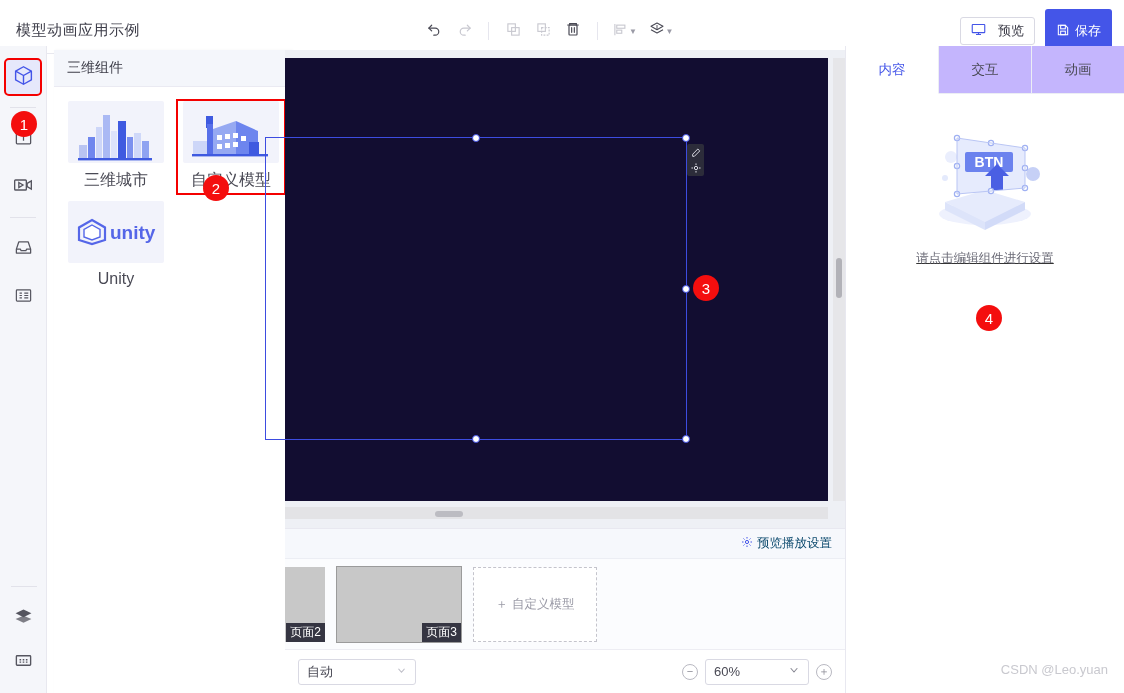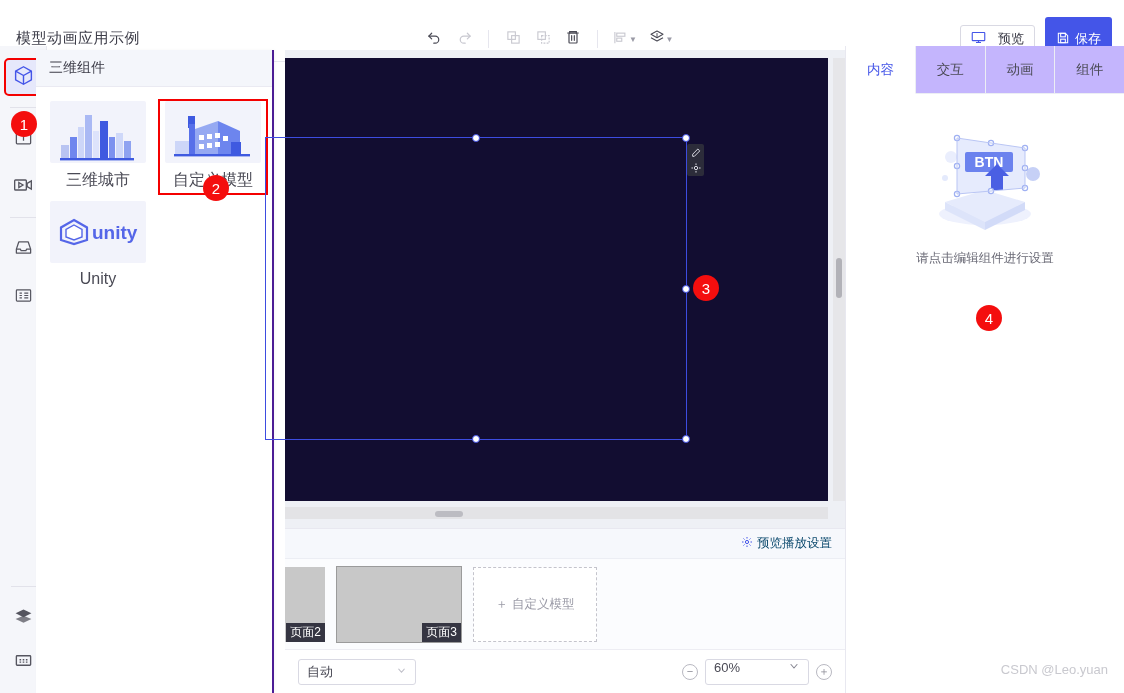--- a/index.html
+++ b/index.html
@@ -7,21 +7,21 @@
     width: 1124px; height: 693px;
     font-family: "Liberation Sans", "DejaVu Sans", sans-serif;
     background: #ffffff;
     overflow: hidden;
     position: relative;
     color: #333;
   }
 
   
   .topbar {
-    position: absolute; top: 16px; left: 0; width: 1124px; height: 46px;
+    position: absolute; top: 8px; left: 0; width: 1124px; height: 46px;
     background: #ffffff; border-bottom: 1px solid #e8e8ef;
     display: flex; align-items: center;
   }
   .app-title {
     margin-left: 16px; font-size: 15px; color: #3c3c48; letter-spacing: .5px;
   }
   .toolbar-center {
     position: absolute; left: 420px; top: 0; height: 46px;
     display: flex; align-items: center; gap: 2px;
   }
@@ -62,22 +62,22 @@
   }
   .rail-item.active { background: #e6e8fb; color: #4455e8; }
   .rail-item.boxed { outline: 2px solid #f40000; outline-offset: 0px; }
   .rail-sep { width: 26px; height: 1px; background: #e2e2ea; margin: 13px 0 0 0; }
   .rail-bottom { position: absolute; bottom: 14px; left: 0; width: 47px;
     display: flex; flex-direction: column; align-items: center; }
   .rail-bottom .rail-item { margin-top: 10px; }
 
   
   .lib-panel {
-    position: absolute; left: 36px; top: 50px; width: 238px; height: 643px;
-    background: #fff; border-right: 2px solid #4c1d95;
+    position: absolute; left: 54px; top: 50px; width: 238px; height: 643px;
+    background: #fff; border-right: 6px solid #4c1d95;
     box-shadow: 1px 0 3px rgba(0,0,0,.04);
   }
   .lib-head {
     height: 37px; background: #f4f6fb; border-bottom: 1px solid #eaeaf2;
     display: flex; align-items: center; padding-left: 13px;
     font-size: 14px; color: #3c3c48;
   }
   .lib-grid { padding: 14px 0 0 0; display: flex; flex-wrap: wrap; }
   .lib-cell {
     width: 106px; margin-left: 9px; margin-bottom: 8px;
@@ -177,37 +177,37 @@
     width: 118px; height: 26px; border: 1px solid #d9d9e3; border-radius: 3px;
     background: #fff; display: flex; align-items: center; justify-content: space-between;
     padding: 0 8px; font-size: 13px; color: #4a4a55; cursor: pointer;
   }
   .zoom-group { display: flex; align-items: center; gap: 7px; }
   .circ-btn { width: 16px; height: 16px; border: 1px solid #b9b9c2; border-radius: 50%;
     display: flex; align-items: center; justify-content: center; color: #8c8c96;
     font-size: 11px; line-height: 1; cursor: pointer; }
   .zoom-val {
     width: 104px; height: 26px; border: 1px solid #d9d9e3; border-radius: 3px;
-    display: flex; align-items: flex-start; justify-content: space-between; padding: 0 8px;
+    display: flex; align-items: center; justify-content: space-between; padding: 0 8px;
     font-size: 13px; color: #4a4a55; cursor: pointer;
   }
 
   
   .right {
     position: absolute; left: 845px; top: 46px; width: 279px; height: 647px;
     background: #fff; border-left: 1px solid #e8e8f0;
   }
   .tabs { height: 48px; display: flex; background: #c4b5fd; border-bottom: 1px solid #eceef4; }
   .tab {
     flex: 1; display: flex; align-items: center; justify-content: center;
     font-size: 13.5px; color: #4a4a55; cursor: pointer; border-right: 1px solid #eceef4;
   }
   .tab:last-child { border-right: none; }
   .tab.active { background: #fff; color: #4455e8; border-bottom: 1px solid #fff; margin-bottom: -1px; }
-  .empty-state { padding-top: 28px; display: flex; flex-direction: column; align-items: center; }
+  .empty-state { padding-top: 28px; display: flex; flex-direction: column; align-items: center; text-decoration: underline; }
   .empty-hint { font-size: 12.5px; color: #6a6a76; margin-top: 12px; }
   .edit-btn {
     margin-top: 12px; width: 148px; height: 25px; background: #3b32d8; color: #fff;
     font-size: 13px; display: flex; align-items: center; justify-content: center;
     border: 2px solid #f40000; cursor: pointer;
   }
   .watermark {
     position: absolute; right: 16px; bottom: 16px; font-size: 13px; color: #c9c9cf;
   }
 
@@ -527,21 +527,20 @@
       <div class="circ-btn">＋</div>
     </div>
   </div>
 </div>
 
 <div class="right">
   <div class="tabs">
     <div class="tab active">内容</div>
     <div class="tab">交互</div>
     <div class="tab">动画</div>
-    <div class="tab">组件</div>
   </div>
 
   <div class="empty-state">
     <div>
       <svg width="128" height="112" viewBox="0 0 128 112">
         <ellipse cx="64" cy="92" rx="46" ry="11" fill="#eef1fd"></ellipse>
         <polygon points="64,68 104,80 64,100 24,80" fill="#e6ebfc"></polygon>
         <polygon points="24,80 64,100 64,108 24,88" fill="#dde4fa"></polygon>
         <polygon points="104,80 64,100 64,108 104,88" fill="#d2dbf8"></polygon>
         <polygon points="36,16 104,26 104,66 36,72" fill="#e3e9fd" opacity=".9"></polygon>

